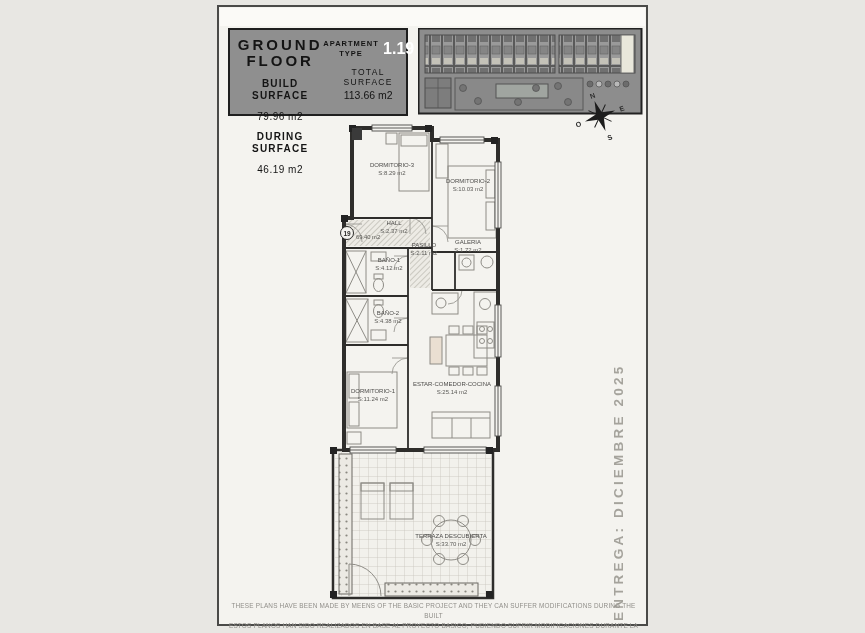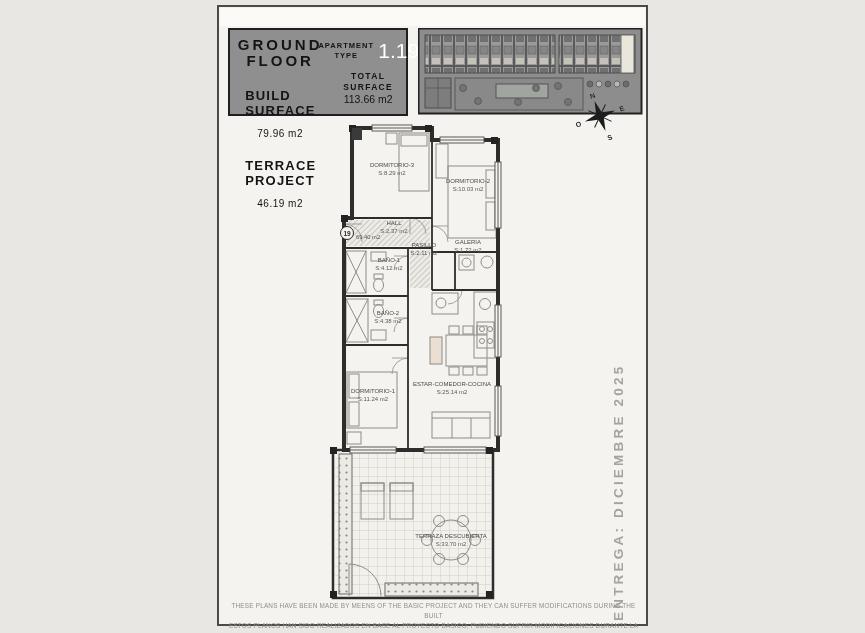--- a/index.html
+++ b/index.html
@@ -7,26 +7,26 @@
           font-family:"Liberation Sans", sans-serif;}
   .sheet{position:absolute;left:217px;top:5px;width:431px;height:621px;
          background:#f4f3ef;border:2px solid #4a4a48;box-sizing:border-box;}
   .topstrip{position:absolute;left:220px;top:8px;width:425px;height:18px;background:#fbfaf7;}
   
   .hbox{position:absolute;left:228px;top:28px;width:180px;height:88px;background:#8f8f8f;
         border:2px solid #1f1f1f;box-sizing:border-box;display:flex;color:#141414;}
   .hleft{width:57%;display:flex;flex-direction:column;align-items:center;padding-top:7px;}
   .hright{width:43%;display:flex;flex-direction:column;align-items:center;padding-top:9px;}
   .htitle{font-size:15px;font-weight:bold;letter-spacing:3px;line-height:1.05;text-align:center;}
-  .hlbl{font-size:13px;font-weight:bold;letter-spacing:1.2px;width:70px;line-height:1.2;margin-top:19px;}
+  .hlbl{font-size:10px;font-weight:bold;letter-spacing:1.2px;text-align:center;width:70px;line-height:1.2;margin-top:9px;}
   .hval{font-size:10px;letter-spacing:.5px;margin-top:9px;}
   .apt-row{display:flex;align-items:center;gap:3px;}
   .apt-lbl{font-size:7.5px;font-weight:bold;letter-spacing:1px;width:58px;line-height:1.3;text-align:center;}
-  .apt-val{font-size:21px;font-weight:normal;color:#ffffff;}
-  .tot-lbl{font-size:8.5px;font-weight:bold;letter-spacing:1.3px;width:62px;text-align:center;line-height:1.25;margin-top:8px;}
+  .apt-val{font-size:16px;font-weight:bold;color:#ffffff;}
+  .tot-lbl{font-size:8.5px;font-weight:normal;letter-spacing:1.3px;width:62px;text-align:center;line-height:1.25;margin-top:8px;}
   .tot-val{font-size:10.5px;margin-top:1px;}
   
   .siteplan{position:absolute;left:418px;top:28px;}
   
   .plan-svg{position:absolute;left:0;top:0;}
   
   .room-label{position:absolute;transform:translate(-50%,-50%);text-align:center;
               font-size:6px;line-height:1.3;color:#4c4b49;white-space:nowrap;}
   .room-label .rn{display:block;}
   .room-label .ra{display:block;color:#5b5a57;}
@@ -49,21 +49,21 @@
   <div class="topstrip"></div>
 
   <div class="hbox">
     <div class="hleft">
       <div class="htitle">
         <span>GROUND</span><br>
         <span>FLOOR</span>
       </div>
       <div class="hlbl">BUILD SURFACE</div>
       <div class="hval">79.96 m2</div>
-      <div class="hlbl">TERRACE PROJECT</div>
+      <div class="hlbl">DURING SURFACE</div>
       <div class="hval">46.19 m2</div>
     </div>
     <div class="hright">
       <div class="apt-row">
         <span class="apt-lbl">APARTMENT TYPE</span>
         <span class="apt-val">1.19</span>
       </div>
       <div class="tot-lbl">TOTAL SURFACE</div>
       <div class="tot-val">113.66 m2</div>
     </div>

